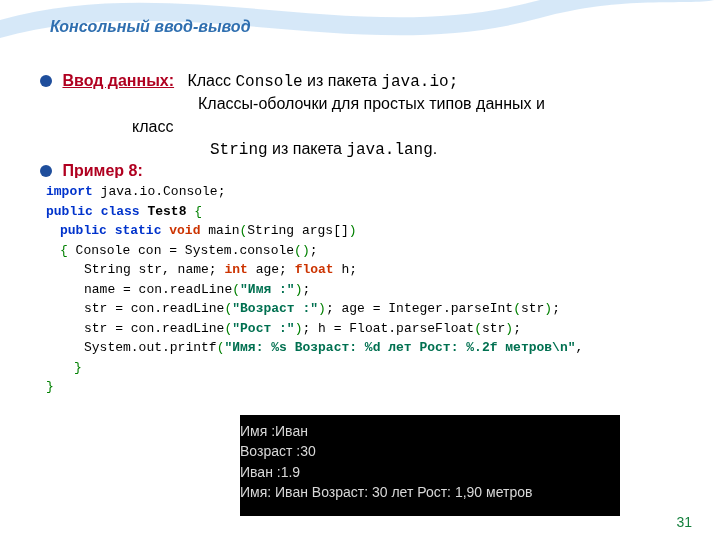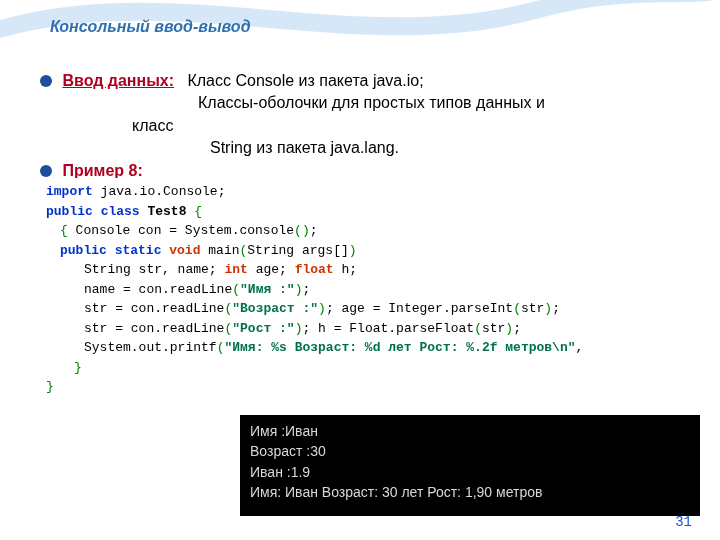--- a/index.html
+++ b/index.html
@@ -38,21 +38,21 @@
     border-radius: 50%;
     background: #1f4e9c;
     margin-right: 6px;
     vertical-align: -1px;
   }
   .input-label {
     font-weight: bold;
     color: #b00020;
     text-decoration: underline;
   }
-  .mono { font-family: Liberation Sans, sans-serif; }
+  .mono { font-family: Liberation Mono, monospace; }
   .cls-line { margin-left: 158px; }
   .cls-line2 { margin-left: 92px; }
   .str-line { margin-left: 170px; }
   .example {
     position: absolute;
     top: 162px; left: 40px;
     font-size: 16px;
   }
   .example .label {
     font-weight: bold;
@@ -72,35 +72,34 @@
   .br { color: #008000; }
   .ty { color: #cc3300; font-weight: bold; }
   .sl { color: #007050; font-weight: bold; }
   .ind1 { margin-left: 14px; }
   .ind2 { margin-left: 38px; font-family: Liberation Mono, monospace; }
   .ind2b { margin-left: 28px; }
   .ind4 { margin-left: 170px; }
   .console-out {
     position: absolute;
     top: 415px; left: 240px;
-    width: 460px;
+    width: 380px;
     background: #000;
     color: #d8d8d8;
     font-family: "Segoe UI", Arial, sans-serif;
     font-size: 14px;
-    padding: 6px 10px 2px 10px;
+    padding: 6px 10px 2px 0;
     line-height: 1.45;
   }
   .console-out .last { overflow: hidden; height: 12px; }
   .page-num {
     position: absolute;
     bottom: 10px; right: 28px;
     font-size: 14px;
-    color: #1d4ed8;
-    font-family: Liberation Mono, monospace;
+    color: #15803d;
   }
 </style>
 </head>
 <body>
 
 <svg class="wave" viewBox="0 0 720 90" preserveAspectRatio="none">
   <path d="M0,60 C180,10 360,90 540,40 C630,15 700,30 720,20 L720,38 C700,48 630,33 540,58 C360,108 180,28 0,78 Z" fill="#cfe4f7" opacity="0.85"></path>
   <path d="M0,50 C180,0 360,80 540,30 C630,5 700,20 720,10" fill="none" stroke="#ffffff" stroke-width="2"></path>
 </svg>
 
@@ -120,22 +119,22 @@
 </div>
 
 <div class="example">
   <span class="bullet"></span>
   <span class="label">Пример 8:</span>
 </div>
 
 <div class="code">
   <div><span class="kw">import</span><span> java.io.Console;</span></div>
   <div><span class="kw">public</span> <span class="kw">class</span> <b>Test8</b> <span class="br">{</span></div>
+  <div class="ind1"><span class="kw">public</span> <span class="kw">static</span> <span class="ty">void</span> <span>main</span><span class="br">(</span><span>String args[]</span><span class="br">)</span></div>
   <div class="ind1"><span class="br">{</span><span> Console con = System.console</span><span class="br">(</span><span class="br">)</span><span>;</span></div>
-  <div class="ind1"><span class="kw">public</span> <span class="kw">static</span> <span class="ty">void</span> <span>main</span><span class="br">(</span><span>String args[]</span><span class="br">)</span></div>
   <div class="ind2"><span>String str, name;  </span><span class="ty">int</span><span> age;  </span><span class="ty">float</span><span> h;</span></div>
   <div class="ind2"><span>name = con.readLine</span><span class="br">(</span><span class="sl">"Имя :"</span><span class="br">)</span><span>;</span></div>
   <div class="ind2"><span>str = con.readLine</span><span class="br">(</span><span class="sl">"Возраст :"</span><span class="br">)</span><span>; age = Integer.parseInt</span><span class="br">(</span><span>str</span><span class="br">)</span><span>;</span></div>
   <div class="ind2"><span>str = con.readLine</span><span class="br">(</span><span class="sl">"Рост :"</span><span class="br">)</span><span>; h = Float.parseFloat</span><span class="br">(</span><span>str</span><span class="br">)</span><span>;</span></div>
   <div class="ind2"><span>System.out.printf</span><span class="br">(</span><span class="sl">"Имя: %s Возраст: %d лет Рост: %.2f метров\n"</span><span>,</span></div>
   <div class="ind2b"><span class="br">}</span></div>
   <div><span class="br">}</span></div>
 </div>
 
 <div class="console-out">

